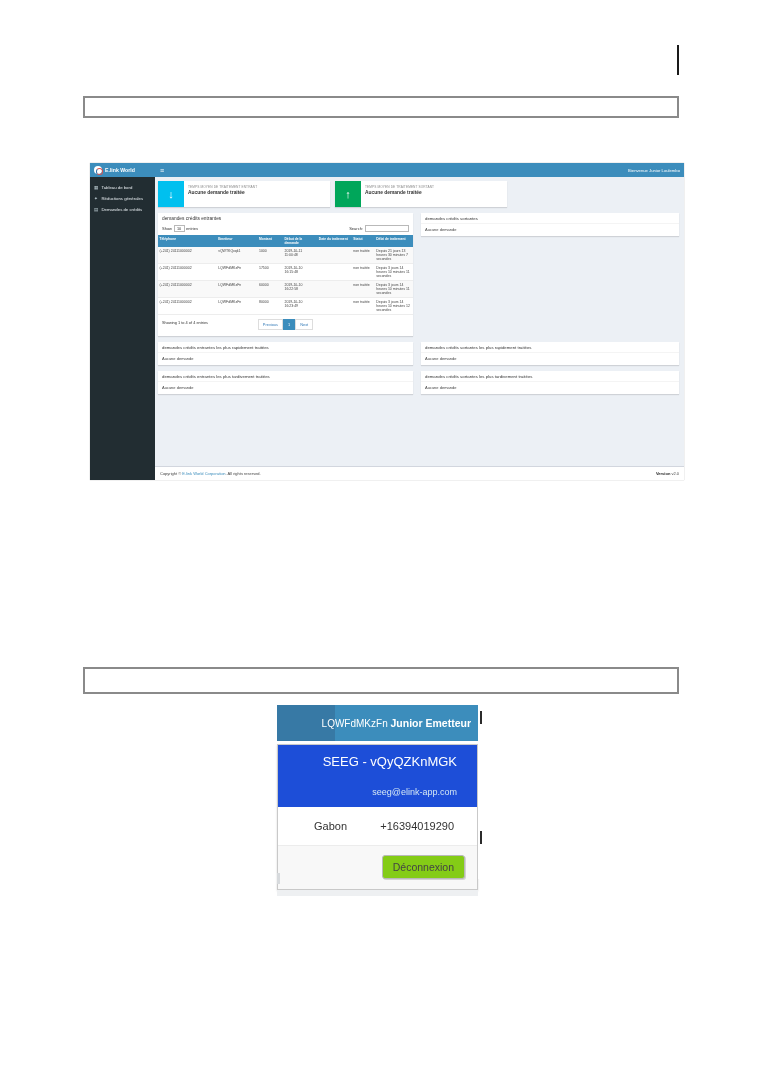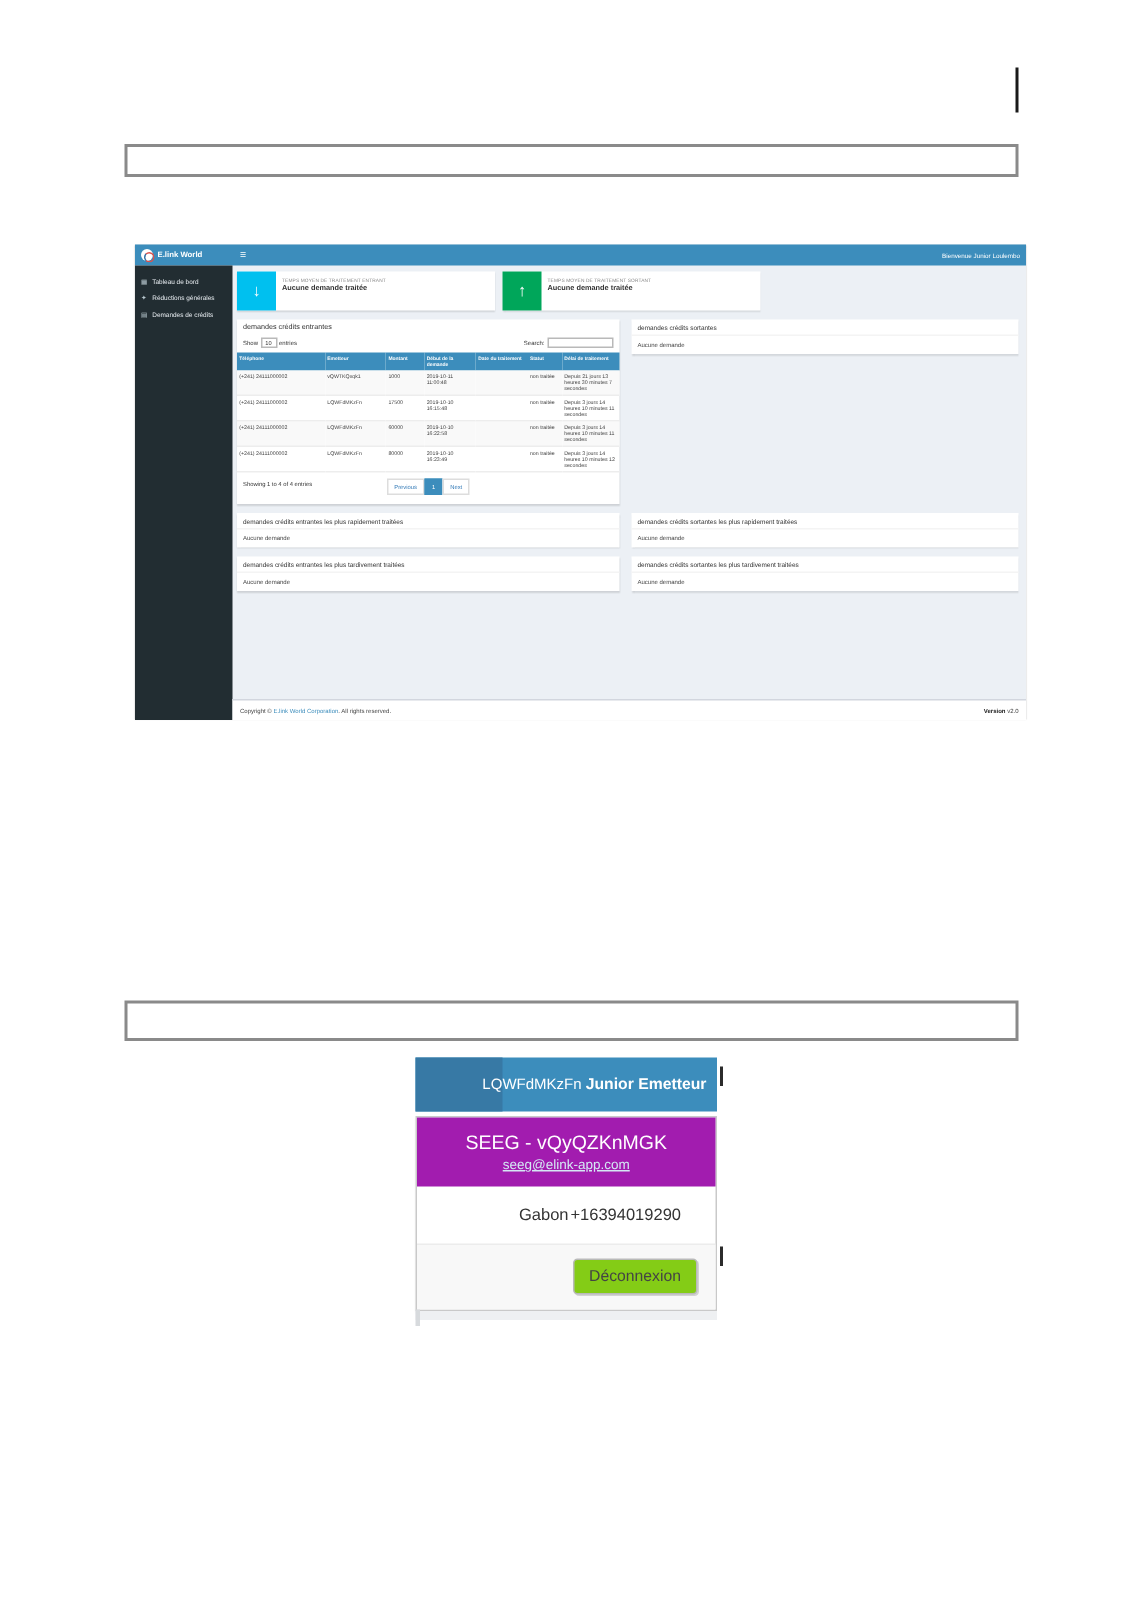--- a/index.html
+++ b/index.html
@@ -64,25 +64,25 @@
   .version b { color:#222; }
 
   
   .shot2 { left:277px; top:705px; width:207px; height:179px; }
   .win2 { position:absolute; left:0; top:0; width:201px; }
   .topbar2 { height:36px; background:#3c8dbc; display:flex; align-items:center; justify-content:flex-end; padding-right:7px; position:relative; }
   .topbar2-left { position:absolute; left:0; top:0; width:58px; height:36px; background:#3779a5; }
   .welcome2 { color:#fff; font-size:10px; position:relative; white-space:nowrap; }
   .welcome2 b { font-size:10.5px; }
   .dropdown { margin-top:3px; border:1px solid #c9c9c9; background:#fff; box-shadow:0 1px 2px rgba(0,0,0,.15); }
-  .dd-header { background:#a21caf; text-align:center; padding:9px 20px 10px; }
+  .dd-header { background:#1d4ed8; text-align:right; padding:9px 20px 10px; }
   .dd-account { color:#fff; font-size:13px; }
-  .dd-email { color:#d4e7f4; font-size:9px; margin-top:2px;text-decoration:underline; }
+  .dd-email { color:#d4e7f4; font-size:9px; margin-top:18px; }
   .dd-body { display:flex; justify-content:space-between; align-items:center; padding:13px 23px 13px 36px; border-bottom:1px solid #ececec; }
-  .dd-country { font-size:11px; color:#333;margin-left:32px; }
+  .dd-country { font-size:11px; color:#333; }
   .dd-phone { font-size:11px; color:#333; }
   .dd-footer { background:#f8f8f8; padding:9px 12px 10px; display:flex; justify-content:flex-end; }
   .logout-btn { background:#84cc16; border:1px solid #b9b9b9; border-radius:3px; color:#444; font-size:10.5px; padding:5px 10px; box-shadow:1px 1px 0 rgba(0,0,0,.15); cursor:default; font-family:"Liberation Sans", sans-serif; }
   .shot2-bottom { width:201px; height:6px; background:#eef0f2; }
   .scroll-strip { position:absolute; right:0; top:0; width:6px; height:174px; background:#fff; }
   .scroll-dash { position:absolute; right:2px; width:2px; height:13px; background:#2b2b2b; }
   .dash-a { top:6px; } .dash-b { top:126px; }
   .frag-left { position:absolute; left:0; top:168px; width:3px; height:11px; background:#d7dadd; }
 </style>
 </head>

